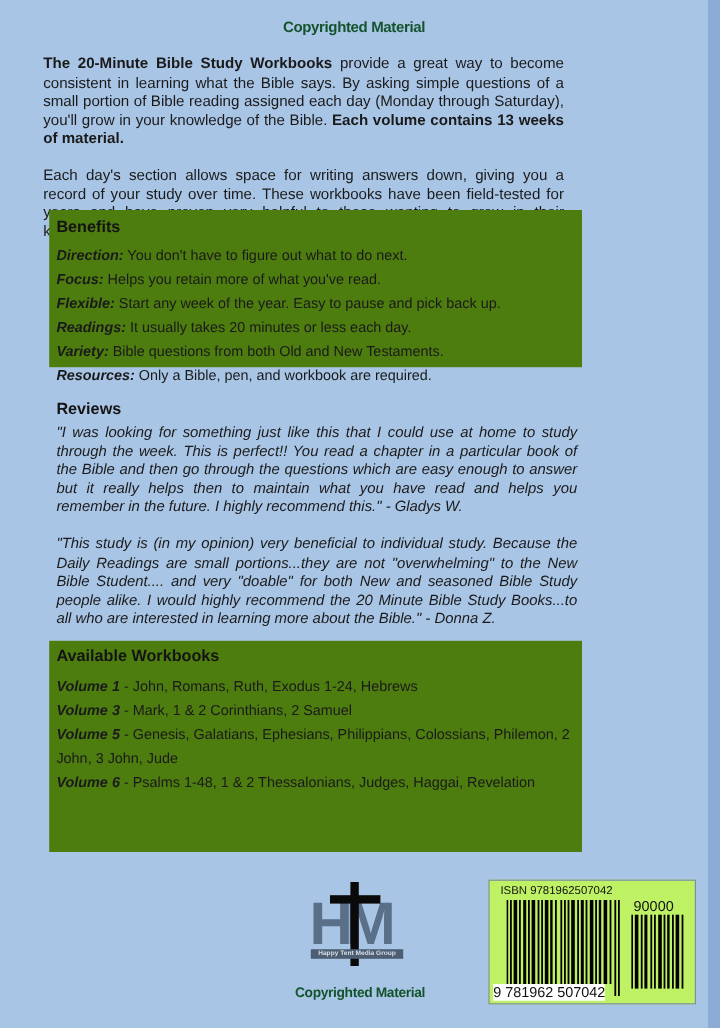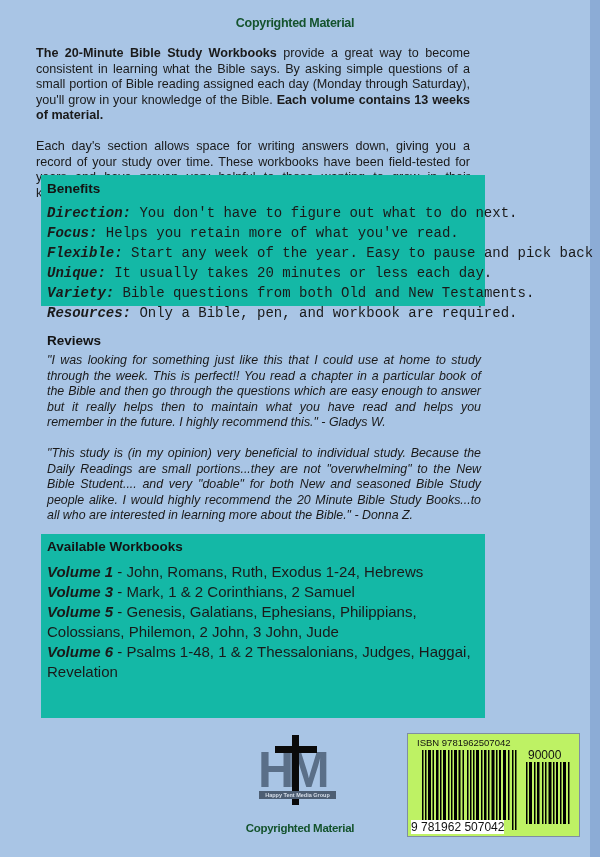--- a/index.html
+++ b/index.html
@@ -17,43 +17,43 @@
   }
   .copyright.top { top:16px; }
   .intro {
     position:absolute; left:36px; width:434px; top:46px;
     font-size:12.6px; line-height:15.6px; text-align:justify;
   }
   .intro p { margin:0; }
   .intro p + p { margin-top:15px; }
   .intro b { font-weight:bold; }
   .panel {
-    position:absolute; left:41px; width:444px; background:#14b8a6;
+    position:absolute; left:41px; width:444px; background:#4d7c0f;
   }
   .panel h3, .reviews h3 {
     margin:0; font-size:13.5px; font-weight:bold; color:#141414;
   }
   .benefits { top:175px; height:125px; padding:6px 0 0 0; }
   .benefits h3 { padding-left:6px; }
   .benefits ul { list-style:none; margin:7px 0 0 6px; padding:0; }
-  .benefits li { font-size:14px; line-height:20px; white-space:nowrap;font-family:Liberation Mono, monospace; }
+  .benefits li { font-size:12px; line-height:20px; white-space:nowrap; }
   .benefits li i { font-weight:bold; }
   .reviews {
     position:absolute; left:47px; width:434px; top:333px;
   }
   .reviews .quote {
     margin:0; font-style:italic; font-size:12.4px; line-height:15.6px;
     text-align:justify;
   }
   .reviews h3 { margin-bottom:5px; }
   .reviews .quote + .quote { margin-top:15px; }
-  .workbooks { top:534px; height:171px; padding:5px 0 8px 0; }
+  .workbooks { top:534px; height:171px; padding:5px 0 0 0; }
   .workbooks h3 { padding-left:6px; }
   .workbooks ul { list-style:none; margin:8px 0 0 6px; padding:0; width:436px; }
-  .workbooks li { font-size:15px; line-height:20px; }
+  .workbooks li { font-size:12px; line-height:20px; }
   .workbooks li i { font-weight:bold; }
   .logo { position:absolute; left:258px; top:733px; width:82px; height:72px;font-weight:bold; }
   .logo .letters {
     position:absolute; left:0; top:12px; font-family:"Liberation Sans", sans-serif;
     font-size:50px; color:#5a6f88; letter-spacing:-6px; line-height:50px;
   }
   .logo .bar-h { position:absolute; left:17px; top:13px; width:42px; height:7px; background:#0a0a0a; }
   .logo .bar-v { position:absolute; left:34px; top:2px; width:7px; height:70px; background:#0a0a0a; }
   .logo .tag {
     position:absolute; left:1px; top:58px; width:77px; height:8px; background:#4d5e73;
@@ -80,21 +80,21 @@
   <p><b>The 20-Minute Bible Study Workbooks</b><span> provide a great way to become consistent in learning what the Bible says. By asking simple questions of a small portion of Bible reading assigned each day (Monday through Saturday), you'll grow in your knowledge of the Bible. </span><b>Each volume contains 13 weeks of material.</b></p>
   <p>Each day's section allows space for writing answers down, giving you a record of your study over time. These workbooks have been field-tested for years and have proven very helpful to those wanting to grow in their knowledge of the Bible.</p>
 </div>
 
 <div class="panel benefits">
   <h3>Benefits</h3>
   <ul>
     <li><i>Direction:</i><span> You don't have to figure out what to do next.</span></li>
     <li><i>Focus:</i><span> Helps you retain more of what you've read.</span></li>
     <li><i>Flexible:</i><span> Start any week of the year. Easy to pause and pick back up.</span></li>
-    <li><i>Unique:</i><span> It usually takes 20 minutes or less each day.</span></li>
+    <li><i>Readings:</i><span> It usually takes 20 minutes or less each day.</span></li>
     <li><i>Variety:</i><span> Bible questions from both Old and New Testaments.</span></li>
     <li><i>Resources:</i><span> Only a Bible, pen, and workbook are required.</span></li>
   </ul>
 </div>
 
 <div class="reviews">
   <h3>Reviews</h3>
   <p class="quote">"I was looking for something just like this that I could use at home to study through the week. This is perfect!! You read a chapter in a particular book of the Bible and then go through the questions which are easy enough to answer but it really helps then to maintain what you have read and helps you remember in the future. I highly recommend this." - Gladys W.</p>
   <p class="quote">"This study is (in my opinion) very beneficial to individual study. Because the Daily Readings are small portions...they are not "overwhelming" to the New Bible Student.... and very "doable" for both New and seasoned Bible Study people alike. I would highly recommend the 20 Minute Bible Study Books...to all who are interested in learning more about the Bible." - Donna Z.</p>
 </div>

